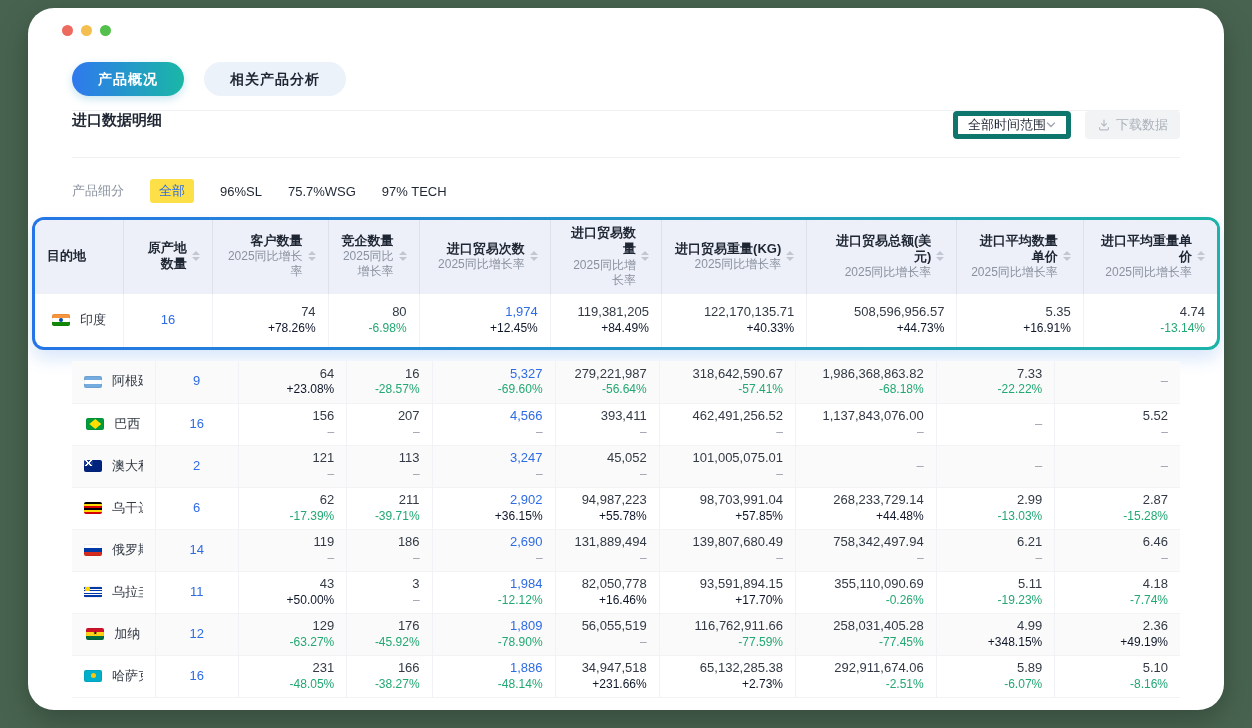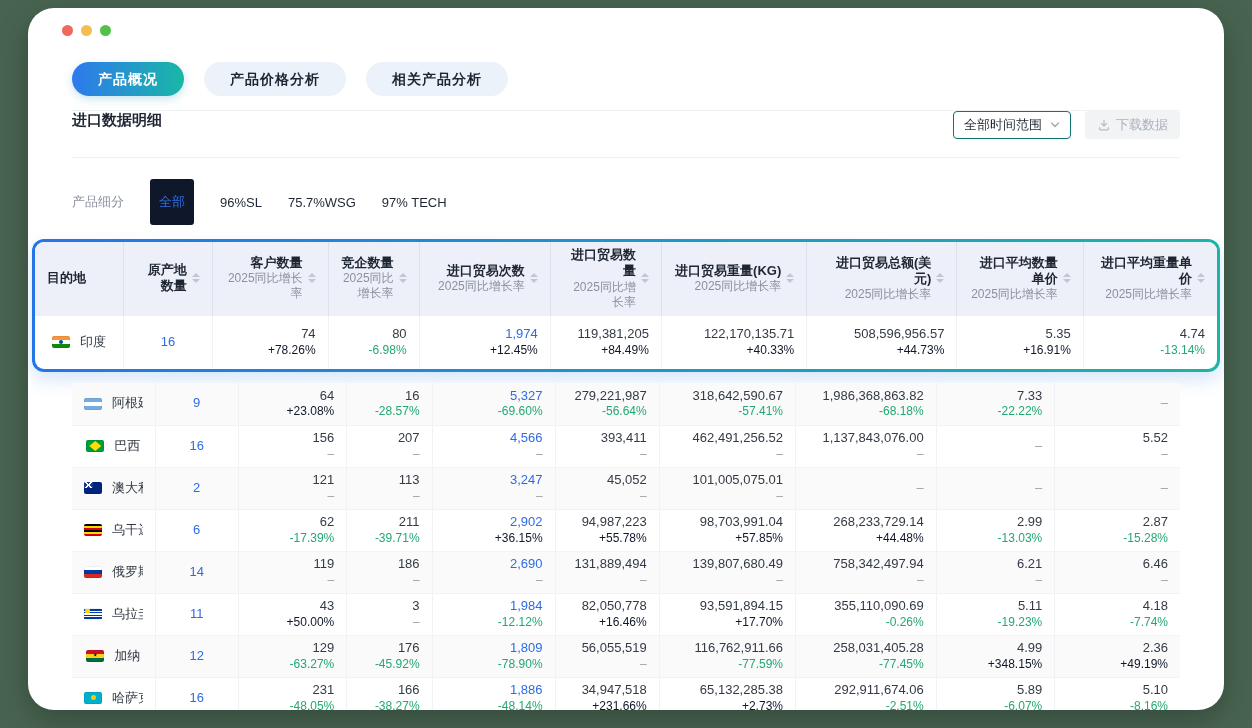--- a/index.html
+++ b/index.html
@@ -12,27 +12,27 @@
 
   .tabs { margin:10px 44px 0; display:flex; gap:20px; }
   .tab { height:34px; line-height:34px; padding:0 26px; border-radius:18px; font-size:14px; font-weight:700; color:#1f2633; background:#ecf2f9; cursor:pointer; letter-spacing:1px; }
   .tab.active { color:#fff; background:linear-gradient(90deg,#2f79ee 0%,#19b7a6 100%); box-shadow:0 3px 8px rgba(32,150,190,.25); }
 
   .divider { height:1px; background:#f0f1f3; margin:14px 44px 0; }
 
   .section-row { margin:0 44px; height:46px; display:flex; align-items:flex-start; }
   .section-title { font-size:15px; font-weight:700; color:#1f2633; }
   .section-actions { margin-left:auto; display:flex; gap:14px; align-items:center; }
-  .time-select { height:28px; border:1px solid #0f766e; border-radius:4px; background:#fff; display:flex; align-items:center; gap:8px; padding:0 10px; font-size:13px; color:#1f2633; cursor:pointer; }
+  .time-select { height:28px; border:5px solid #0f766e; border-radius:4px; background:#fff; display:flex; align-items:center; padding:0 10px; font-size:13px; color:#1f2633; cursor:pointer; }
   .dl-btn { height:28px; border:none; border-radius:4px; background:#f2f3f5; display:flex; align-items:center; gap:5px; padding:0 12px; font-size:13px; color:#aab0ba; cursor:pointer; }
 
   .filter-row { margin:8px 44px; padding:13px 0 0; display:flex; align-items:center; gap:26px; font-size:13px; }
   .filter-label { color:#8a919f; }
   .filter-opt { color:#1f2633; cursor:pointer; }
-  .filter-opt.active { color:#2e6be6; background:#0f172a; padding:14px 9px; border-radius:3px; }
+  .filter-opt.active { color:#2e6be6; background:#fde047; padding:3px 9px; border-radius:3px; }
 
   
   .hl-wrap { margin:14px 4px 0; border-radius:12px; padding:3px; background:linear-gradient(90deg,#2575e6 0%,#1bb4a8 100%); box-shadow:0 8px 18px rgba(36,118,226,.18); }
   .hl-inner { background:#fff; border-radius:9px; overflow:hidden; }
 
   table { border-collapse:collapse; table-layout:fixed; width:100%; }
   thead th { background:#edf0f8; height:46px; padding:5px 12px; font-size:13px; color:#1f2633; vertical-align:middle; }
   thead th + th { border-left:1px solid #dde1ec; }
   .th-flex { display:flex; align-items:center; justify-content:flex-end; gap:5px; }
   .th-txt { text-align:right; line-height:1.25; }
@@ -90,21 +90,20 @@
 <div class="window">
 
   <div class="titlebar">
     <span class="dot r"></span>
     <span class="dot y"></span>
     <span class="dot g"></span>
   </div>
 
   <div class="tabs">
     <span class="tab active">产品概况</span>
-    <span class="tab">产品价格分析</span>
     <span class="tab">相关产品分析</span>
   </div>
 
   <div class="divider"></div>
 
   <div class="section-row">
     <span class="section-title">进口数据明细</span>
     <span class="section-actions">
       <span class="time-select">
         <span>全部时间范围</span>

